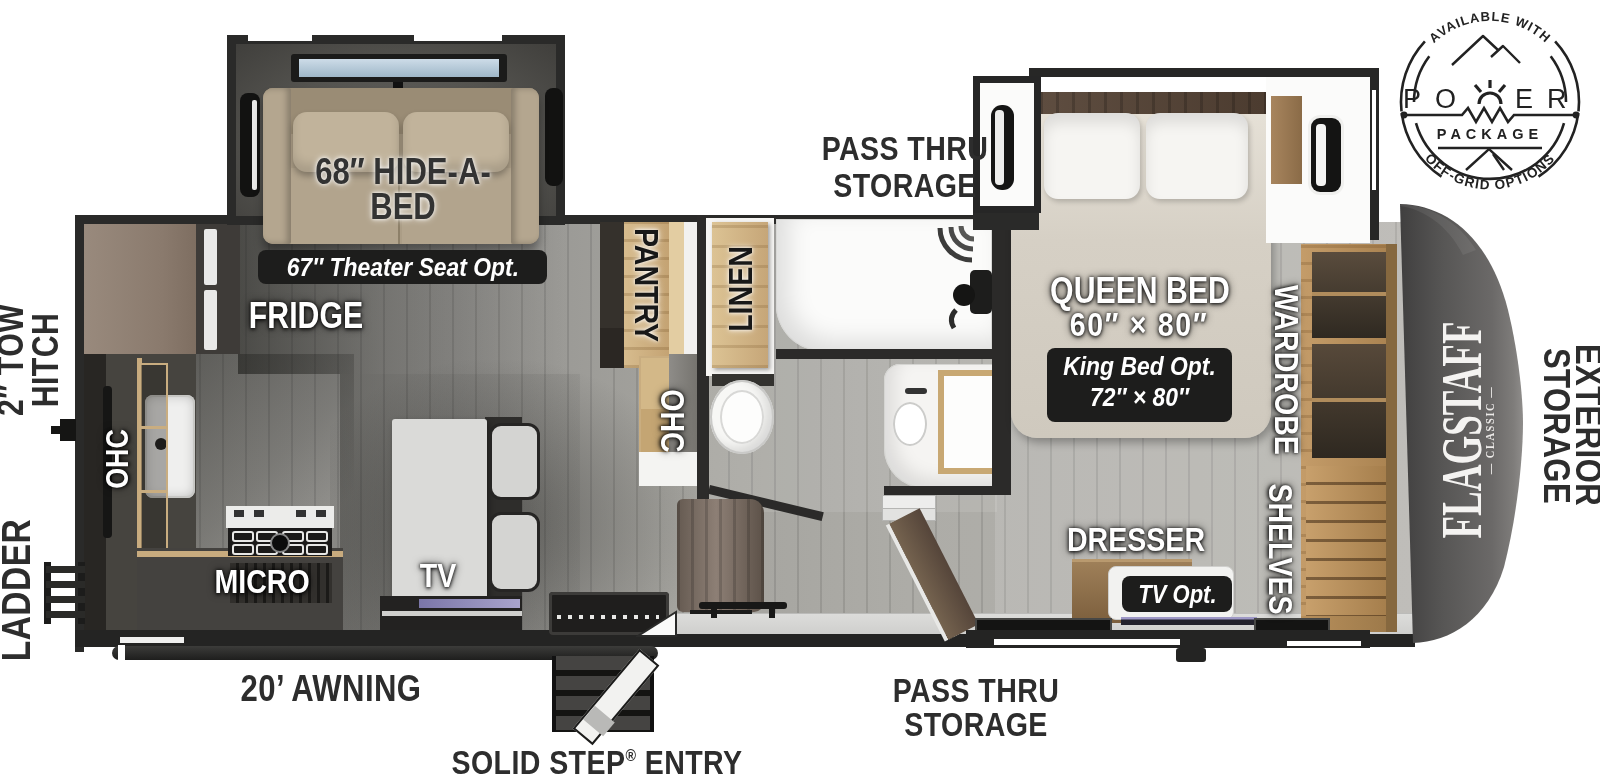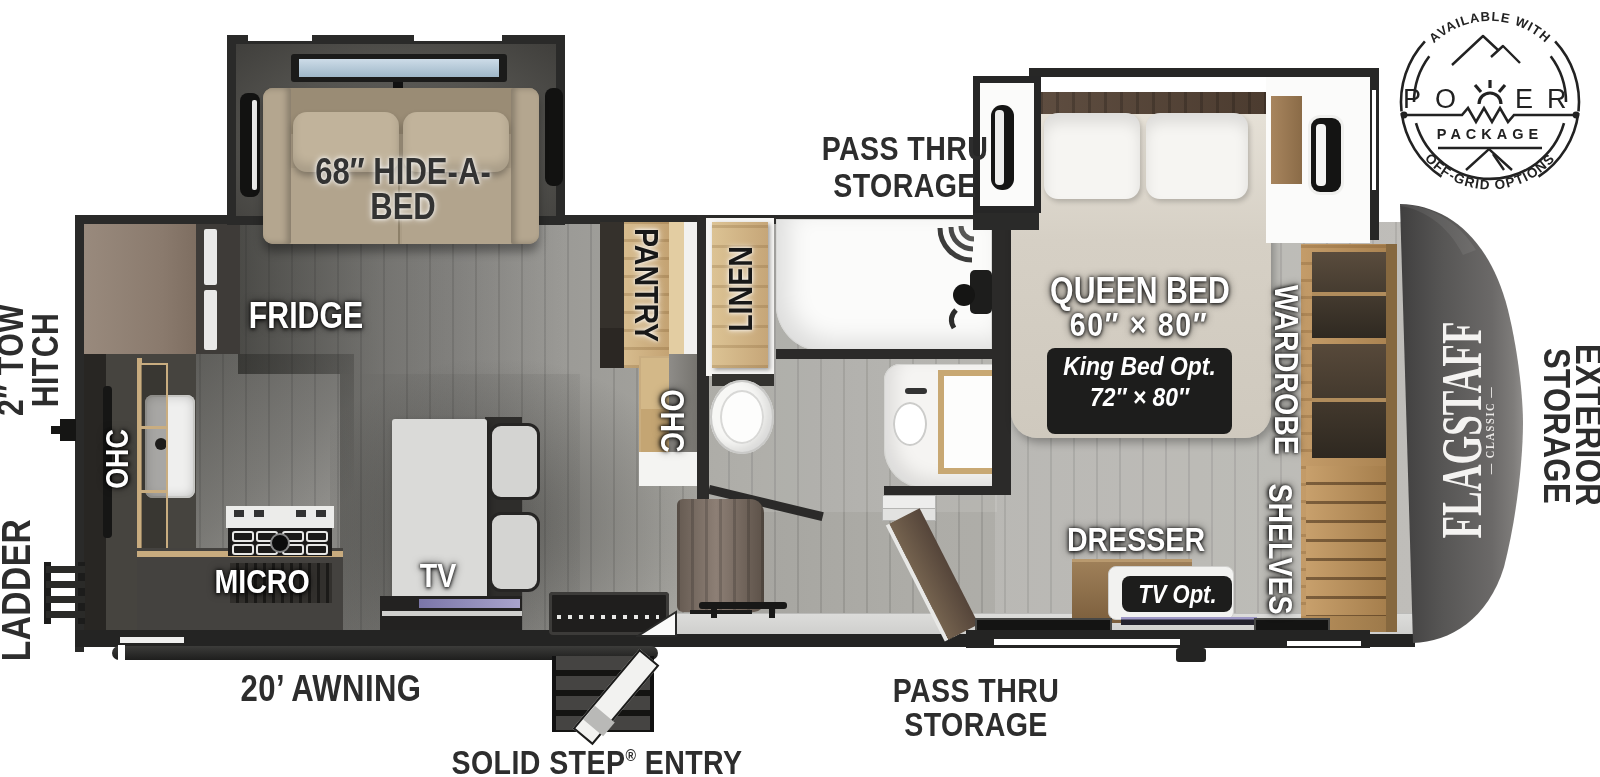--- a/index.html
+++ b/index.html
@@ -136,20 +136,22 @@
 
 <div class="abs" style="left:263px;top:88px;width:28px;height:156px;background:#b4a68f;border-radius:10px 2px 2px 10px;box-shadow:inset -4px 0 6px rgba(0,0,0,.25);"></div>
 
 <div class="abs" style="left:511px;top:88px;width:28px;height:156px;background:#b4a68f;border-radius:2px 10px 10px 2px;box-shadow:inset 4px 0 6px rgba(0,0,0,.25);"></div>
 
 <div class="abs" style="left:291px;top:168px;width:109px;height:76px;background:#b2a48d;box-shadow:inset -2px 0 0 #8d8069;"></div>
 <div class="abs" style="left:402px;top:168px;width:109px;height:76px;background:#b2a48d;"></div>
 <div class="abs" style="left:293px;top:112px;width:106px;height:60px;background:#c1b39b;border-radius:14px;box-shadow:0 4px 6px rgba(0,0,0,.28), inset 0 -8px 10px rgba(0,0,0,.12);"></div>
 <div class="abs" style="left:403px;top:112px;width:106px;height:60px;background:#c1b39b;border-radius:14px;box-shadow:0 4px 6px rgba(0,0,0,.28), inset 0 -8px 10px rgba(0,0,0,.12);"></div>
 
+<div class="optbox" style="left:258px;top:250px;width:289px;height:34px;font-size:26px;line-height:34px;">
+  <span style="display:inline-block;transform:scaleX(.88);">67″ Theater Seat Opt.</span></div>
 
 <div class="abs" style="left:600px;top:222px;width:24px;height:146px;background:#35312c;
   box-shadow:inset 0 -40px 0 #2b2723, inset 0 -80px 0 #35312c, inset 0 -42px 0 #1d1a17;"></div>
 
 <div class="abs" style="left:624px;top:222px;width:45px;height:146px;
   background:repeating-linear-gradient(0deg,rgba(120,85,40,.25) 0 3px,rgba(0,0,0,0) 3px 18px),linear-gradient(90deg,#d7bc8e,#c4a373);"></div>
 <div class="abs" style="left:669px;top:222px;width:15px;height:146px;background:#e3cda2;"></div>
 <div class="abs" style="left:684px;top:222px;width:13px;height:146px;background:#f2f1ef;"></div>
 
 <div class="abs" style="left:697px;top:215px;width:12px;height:290px;background:#2c2b2a;"></div>
@@ -251,21 +253,21 @@
 <div class="abs" style="left:1032px;top:96px;width:4px;height:100px;background:#fff;"></div>
 <div class="abs" style="left:1372px;top:90px;width:4px;height:100px;background:#fff;"></div>
 
 <div class="abs" style="left:973px;top:209px;width:66px;height:21px;background:#2a2a29;"></div>
 
 <div class="abs" style="left:973px;top:76px;width:54px;height:123px;background:#fbfbfa;border:7px solid #262626;"></div>
 
 <div class="abs" style="left:991px;top:105px;width:23px;height:85px;background:#151514;border-radius:11px;"></div>
 <div class="abs" style="left:995px;top:110px;width:9px;height:75px;background:#eeeeec;border-radius:4px;"></div>
 
-<div class="optbox" style="left:1047px;top:348px;width:185px;height:86px;font-size:26px;">
+<div class="optbox" style="left:1047px;top:348px;width:185px;height:74px;font-size:26px;">
   <div style="margin-top:3px;transform:scaleX(.88);">King Bed Opt.</div>
   <div style="transform:scaleX(.88);">72″ × 80″</div>
     </div>
 
 <div class="abs" style="left:1301px;top:244px;width:96px;height:378px;
   background:repeating-linear-gradient(0deg,rgba(110,75,35,.25) 0 3px,rgba(0,0,0,0) 3px 17px),linear-gradient(90deg,#c49c69,#a8814f);"></div>
 
 <div class="abs" style="left:1312px;top:252px;width:74px;height:86px;background:linear-gradient(180deg,#5a4c3d,#2f2921);"></div>
 <div class="abs" style="left:1312px;top:292px;width:74px;height:4px;background:#b08c5c;"></div>
 

